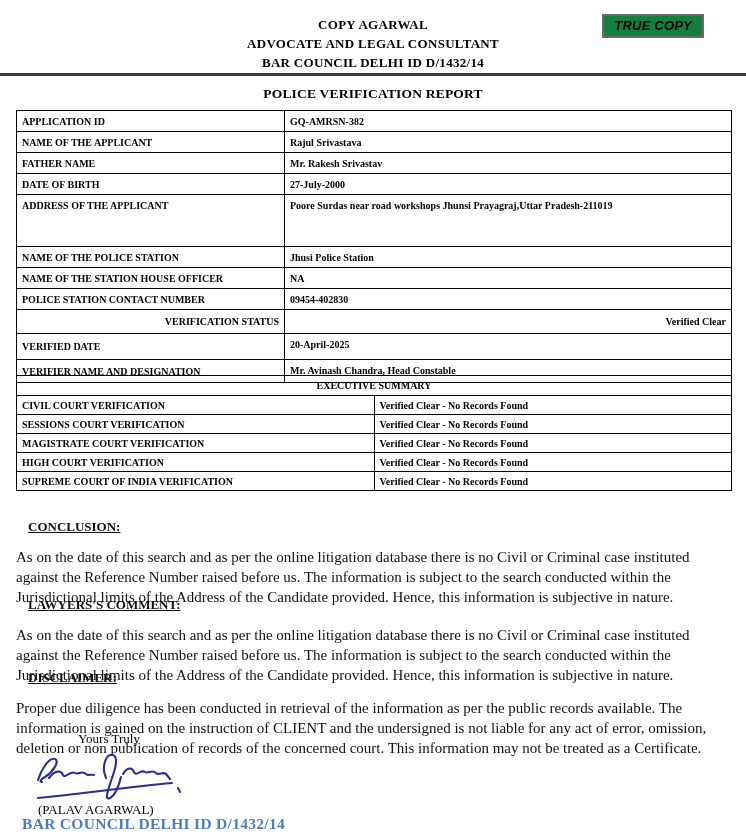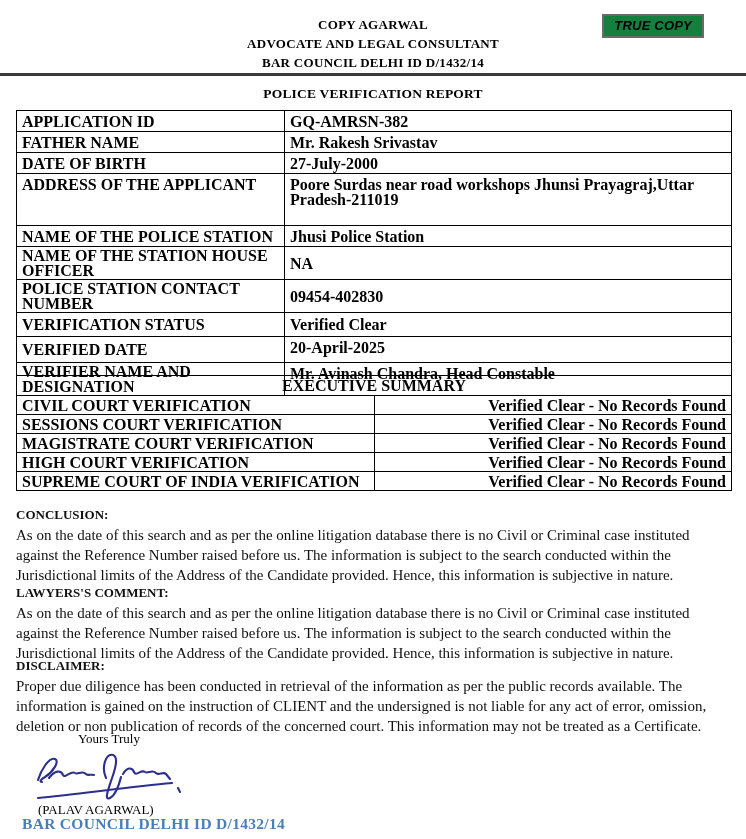--- a/index.html
+++ b/index.html
@@ -26,41 +26,41 @@
   .doc-title {
     position:absolute; top:86px; left:0; width:746px; text-align:center;
     font-weight:bold; font-size:13.5px; letter-spacing:0.2px;
   }
   table.grid {
     position:absolute; left:16px; width:716px;
     border-collapse:collapse; table-layout:fixed;
   }
   table.grid td, table.grid th {
     border:1.6px solid #000; padding:1px 5px;
-    font-size:16px; font-weight:bold; line-height:15px;
+    font-size:10px; font-weight:bold; line-height:15px;
     overflow:hidden;
   }
   .details { top:110px; }
   .details td.lbl { width:268px; }
   .details tr { height:21px; }
   .details tr.r-addr { height:52px; }
   .details tr.r-addr td { vertical-align:top; padding-top:3px; }
   .details tr.r-vdate { height:26px; }
   .details tr.r-vdate td.val, .details tr.r-verifier td.val { vertical-align:top; padding-top:3px; }
-  .details tr.r-vstatus { height:24px; }
+  .details tr.r-vstatus { height:24px;text-align:right; }
   .details tr.r-verifier { height:23px; }
   .summary { top:375px; }
   .summary th { height:20px; text-align:center; }
   .summary tr.srow { height:19px; }
   .summary td.lbl { width:268px; text-align:left; }
-  .summary td.val { text-align:right; }
+  .summary td.val { text-align:left; }
   .section { position:absolute; left:16px; width:714px; color:#111; }
   .section .sec-heading {
-    font-size:13px; font-weight:bold; 
-    line-height:17px; margin:0;
+    font-size:13px; font-weight:bold; text-decoration:underline;
+    line-height:17px; margin:12px;
   }
   .section .sec-body { font-size:15px; line-height:20px; margin:2px 0 0 0; }
   .sec-conclusion { top:506px; }
   .sec-lawyers { top:584px; }
   .sec-disclaimer { top:657px; }
   .closing { position:absolute; top:731px; left:78px; font-size:13px; }
   .signature-wrap { position:absolute; top:746px; left:28px; width:170px; height:60px; }
   .name-line { position:absolute; top:802px; left:38px; font-size:13px; }
   .bar-line {
     position:absolute; top:815px; left:22px;
@@ -82,20 +82,24 @@
 
 <div class="doc-title">POLICE VERIFICATION REPORT</div>
 
 <table class="grid details">
   <tbody>
     <tr>
       <td class="lbl">APPLICATION ID</td>
       <td class="val">GQ-AMRSN-382</td>
     </tr>
     <tr>
+      <td class="lbl">NAME OF THE APPLICANT</td>
+      <td class="val">Rajul Srivastava</td>
+    </tr>
+    <tr>
       <td class="lbl">FATHER NAME</td>
       <td class="val">Mr. Rakesh Srivastav</td>
     </tr>
     <tr>
       <td class="lbl">DATE OF BIRTH</td>
       <td class="val">27-July-2000</td>
     </tr>
     <tr class="r-addr">
       <td class="lbl">ADDRESS OF THE APPLICANT</td>
       <td class="val">Poore Surdas near road workshops Jhunsi Prayagraj,Uttar Pradesh-211019</td>

